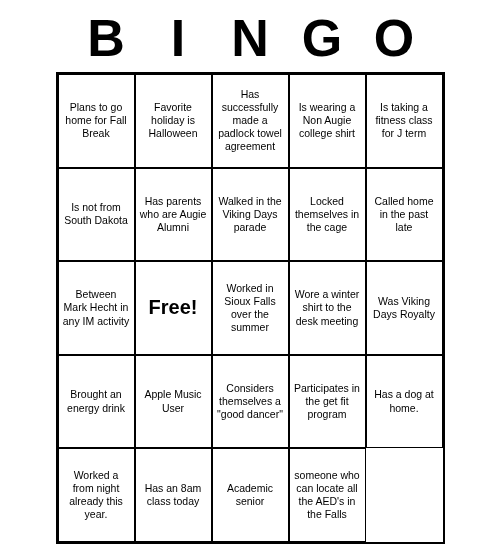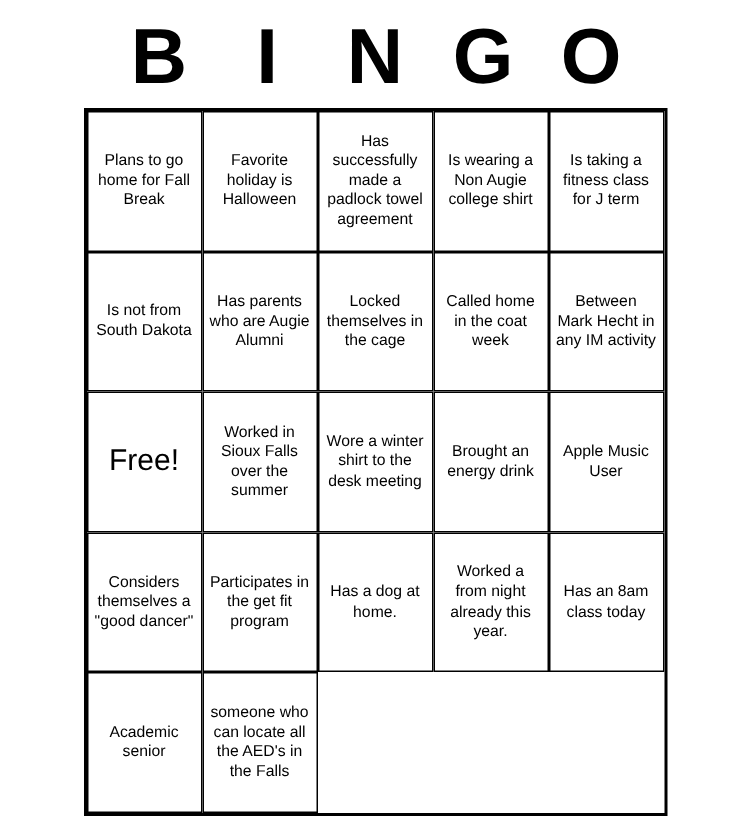--- a/index.html
+++ b/index.html
@@ -42,21 +42,21 @@
       justify-content: center;
       text-align: center;
       padding: 4px;
       font-size: 10.5px;
       line-height: 1.25;
       color: #000;
       background: #fff;
     }
     .bingo-cell.free {
       font-size: 20px;
-      font-weight: normal;
+      font-weight: bold;
     }
   </style>
 </head>
 <body>
 
 <div class="bingo-title">
   <span>B</span>
   <span>I</span>
   <span>N</span>
   <span>G</span>
@@ -66,28 +66,30 @@
 <div class="bingo-grid">
 
   <div class="bingo-cell">Plans to go home for Fall Break</div>
   <div class="bingo-cell">Favorite holiday is Halloween</div>
   <div class="bingo-cell">Has successfully made a padlock towel agreement</div>
   <div class="bingo-cell">Is wearing a Non Augie college shirt</div>
 
   <div class="bingo-cell">Is taking a fitness class for J term</div>
   <div class="bingo-cell">Is not from South Dakota</div>
   <div class="bingo-cell">Has parents who are Augie Alumni</div>
+  <div class="bingo-cell">Walked in the Viking Days parade</div>
   <div class="bingo-cell">Locked themselves in the cage</div>
 
-  <div class="bingo-cell">Called home in the coat week</div>
+  <div class="bingo-cell">Called home in the past late</div>
   <div class="bingo-cell">Between Mark Hecht in any IM activity</div>
   <div class="bingo-cell free">Free!</div>
   <div class="bingo-cell">Worked in Sioux Falls over the summer</div>
   <div class="bingo-cell">Wore a winter shirt to the desk meeting</div>
 
+  <div class="bingo-cell">Was Viking Days Royalty</div>
   <div class="bingo-cell">Brought an energy drink</div>
   <div class="bingo-cell">Apple Music User</div>
   <div class="bingo-cell">Considers themselves a "good dancer"</div>
   <div class="bingo-cell">Participates in the get fit program</div>
 
   <div class="bingo-cell">Has a dog at home.</div>
   <div class="bingo-cell">Worked a from night already this year.</div>
   <div class="bingo-cell">Has an 8am class today</div>
   <div class="bingo-cell">Academic senior</div>
   <div class="bingo-cell">someone who can locate all the AED's in the Falls</div>

